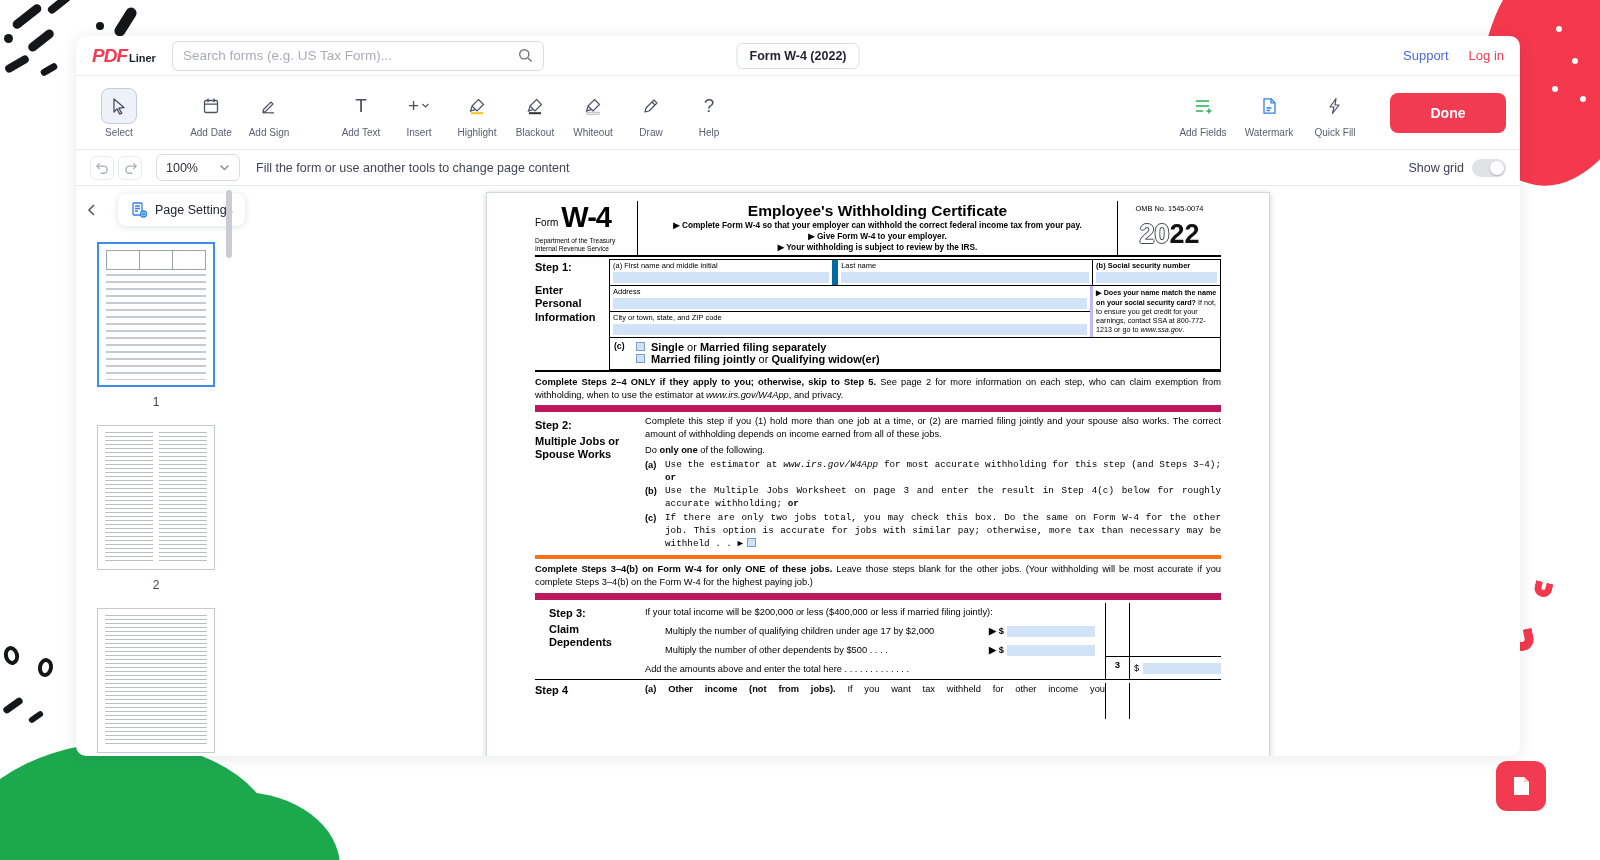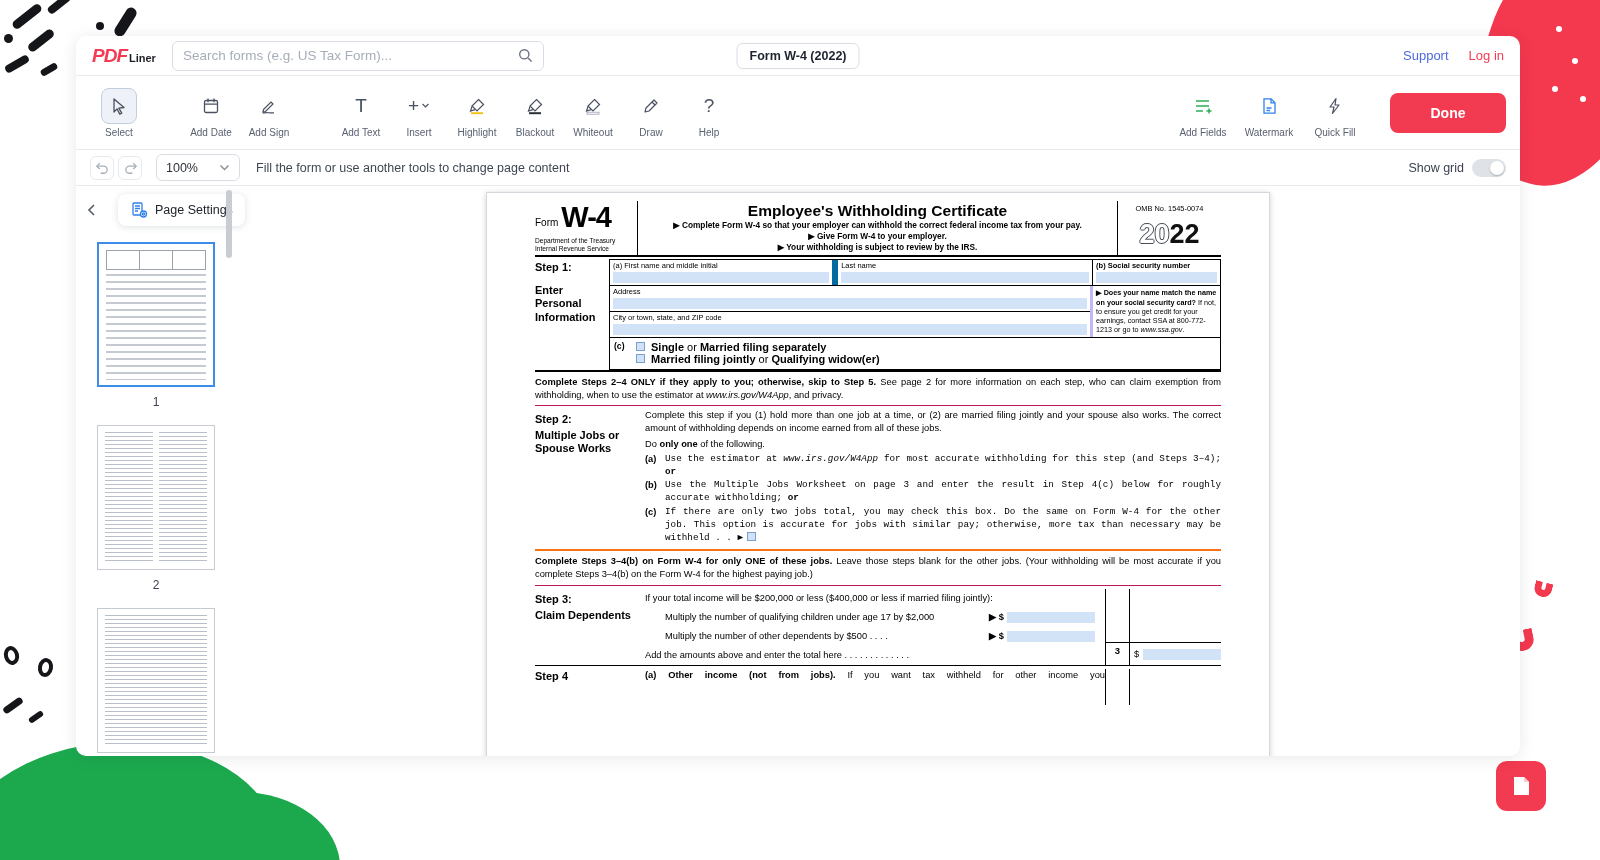--- a/index.html
+++ b/index.html
@@ -154,31 +154,31 @@
   .addrbox { border-bottom:1px solid #000; }
   .ssa { flex:1; padding:2px 3px; font-size:7.2px; line-height:9.2px; }
   .row3 { display:flex; padding:2px 0 3px; }
   .clab { width:26px; padding-left:4px; font-weight:700; font-size:8.6px; }
   .copts { flex:1; font-size:11px; padding-right:2px; }
   .copt { display:flex; align-items:flex-start; margin:1.5px 0; line-height:10.5px; }
   .cbx { width:9px; height:9px; background:#cfe2f7; border:1px solid #7d9fd0; margin:0 6px 0 0; flex:none; cursor:pointer; }
   .cbx2 { display:inline-block; width:9px; height:9px; background:#cfe2f7; border:1px solid #7d9fd0;
           margin-left:4px; vertical-align:-1px; cursor:pointer; }
 
-  .note { padding:4px 0; border-bottom:1px solid #be185d; text-align:justify; }
-  .s2 { display:grid; grid-template-columns:110px 1fr; padding:3px 0 4px; border-bottom:2px solid #f97316; }
+  .note { padding:4px 0; border-bottom:7px solid #be185d; text-align:justify; }
+  .s2 { display:grid; grid-template-columns:110px 1fr; padding:3px 0 4px; border-bottom:4px solid #f97316; }
   .s2-main p { text-align:justify; }
   .p2 { margin:3px 0 2px; }
   .item { display:flex; margin:1px 0; }
   .ilab { width:20px; flex:none; font-weight:700; }
   .itext { flex:1; text-align:justify;font-family:Liberation Mono, monospace; }
   .tip { padding-left:20px; margin-top:2px; text-align:justify; }
 
   .s3 { display:grid; grid-template-columns:110px 1fr 24px 92px; padding-top:3px; }
-  .gl14 { grid-column:1; grid-row:1 / span 4; }
+  .gl14 { grid-column:1; grid-row:1 / span 4;margin-left:14px; }
   .c2r1 { grid-column:2; grid-row:1; }
   .c2r2 { grid-column:2; grid-row:2; }
   .c2r3 { grid-column:2; grid-row:3; }
   .c2r4 { grid-column:2; grid-row:4; }
   .c3sp { grid-column:3; grid-row:1 / span 3; border-left:1px solid #000; }
   .c4sp { grid-column:4; grid-row:1 / span 3; border-left:1px solid #000; }
   .c3r4 { grid-column:3; grid-row:4; border-left:1px solid #000; border-top:1px solid #000;
           text-align:center; font-weight:700; font-size:9.5px; padding-top:2px; }
   .c4r4 { grid-column:4; grid-row:4; border-left:1px solid #000; border-top:1px solid #000;
           display:flex; align-items:center; padding:1px 0 1px 4px; }

